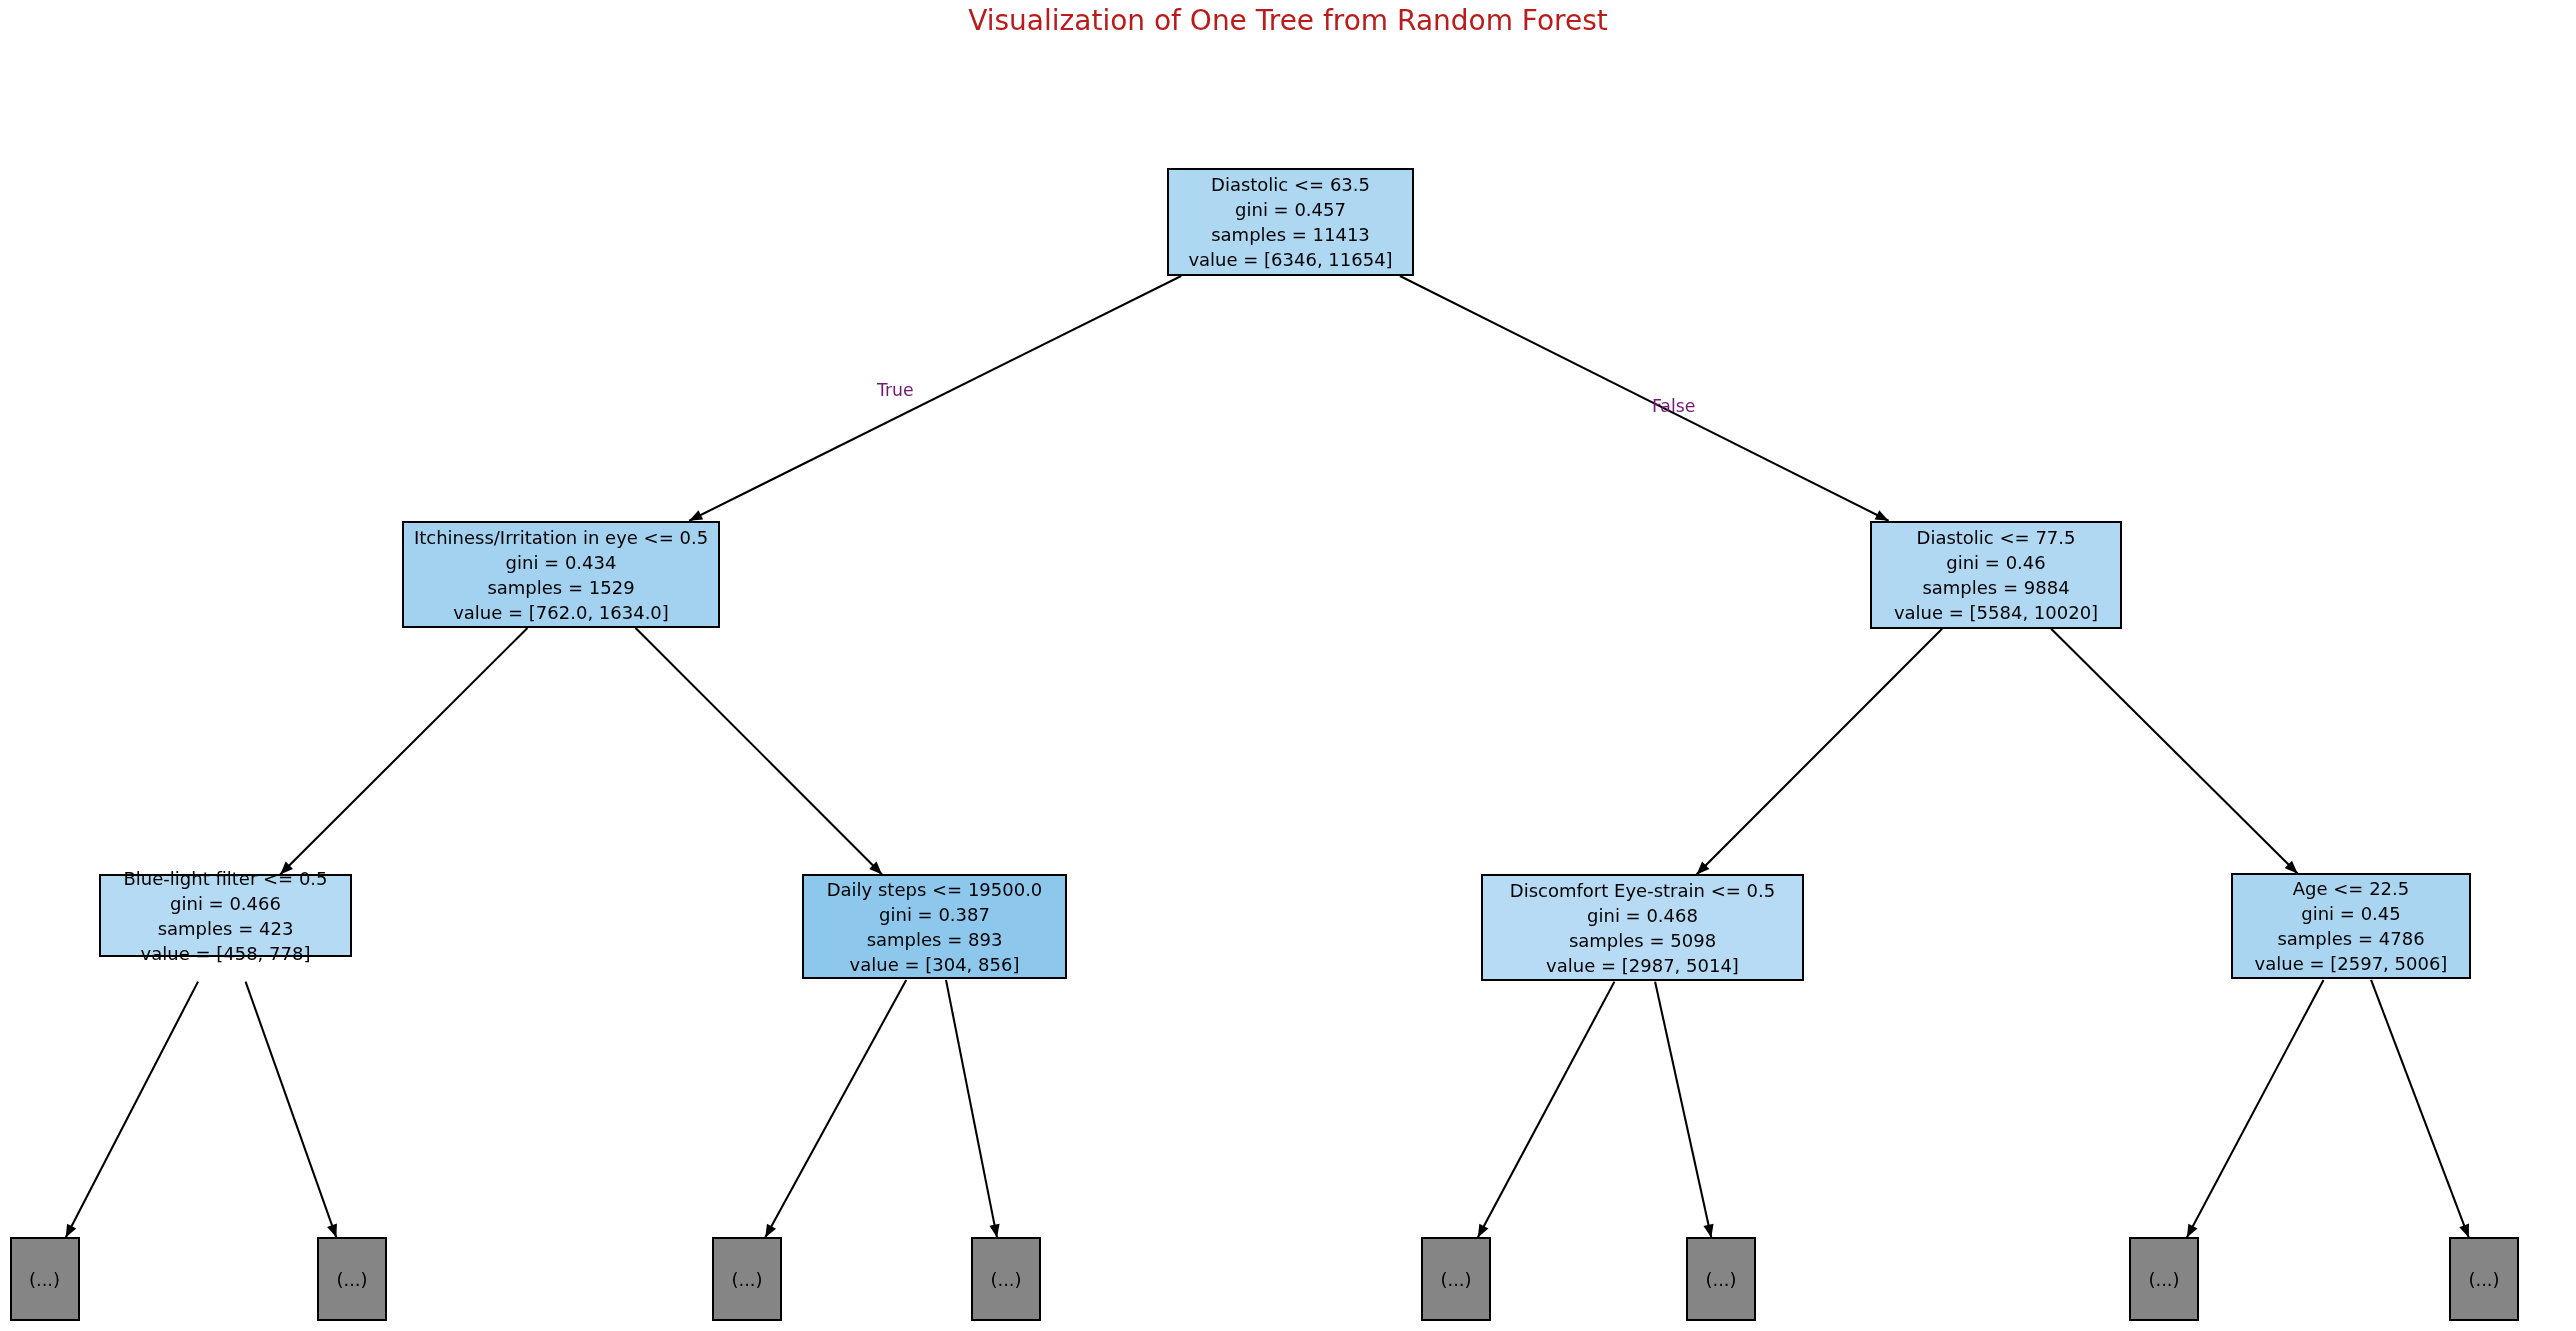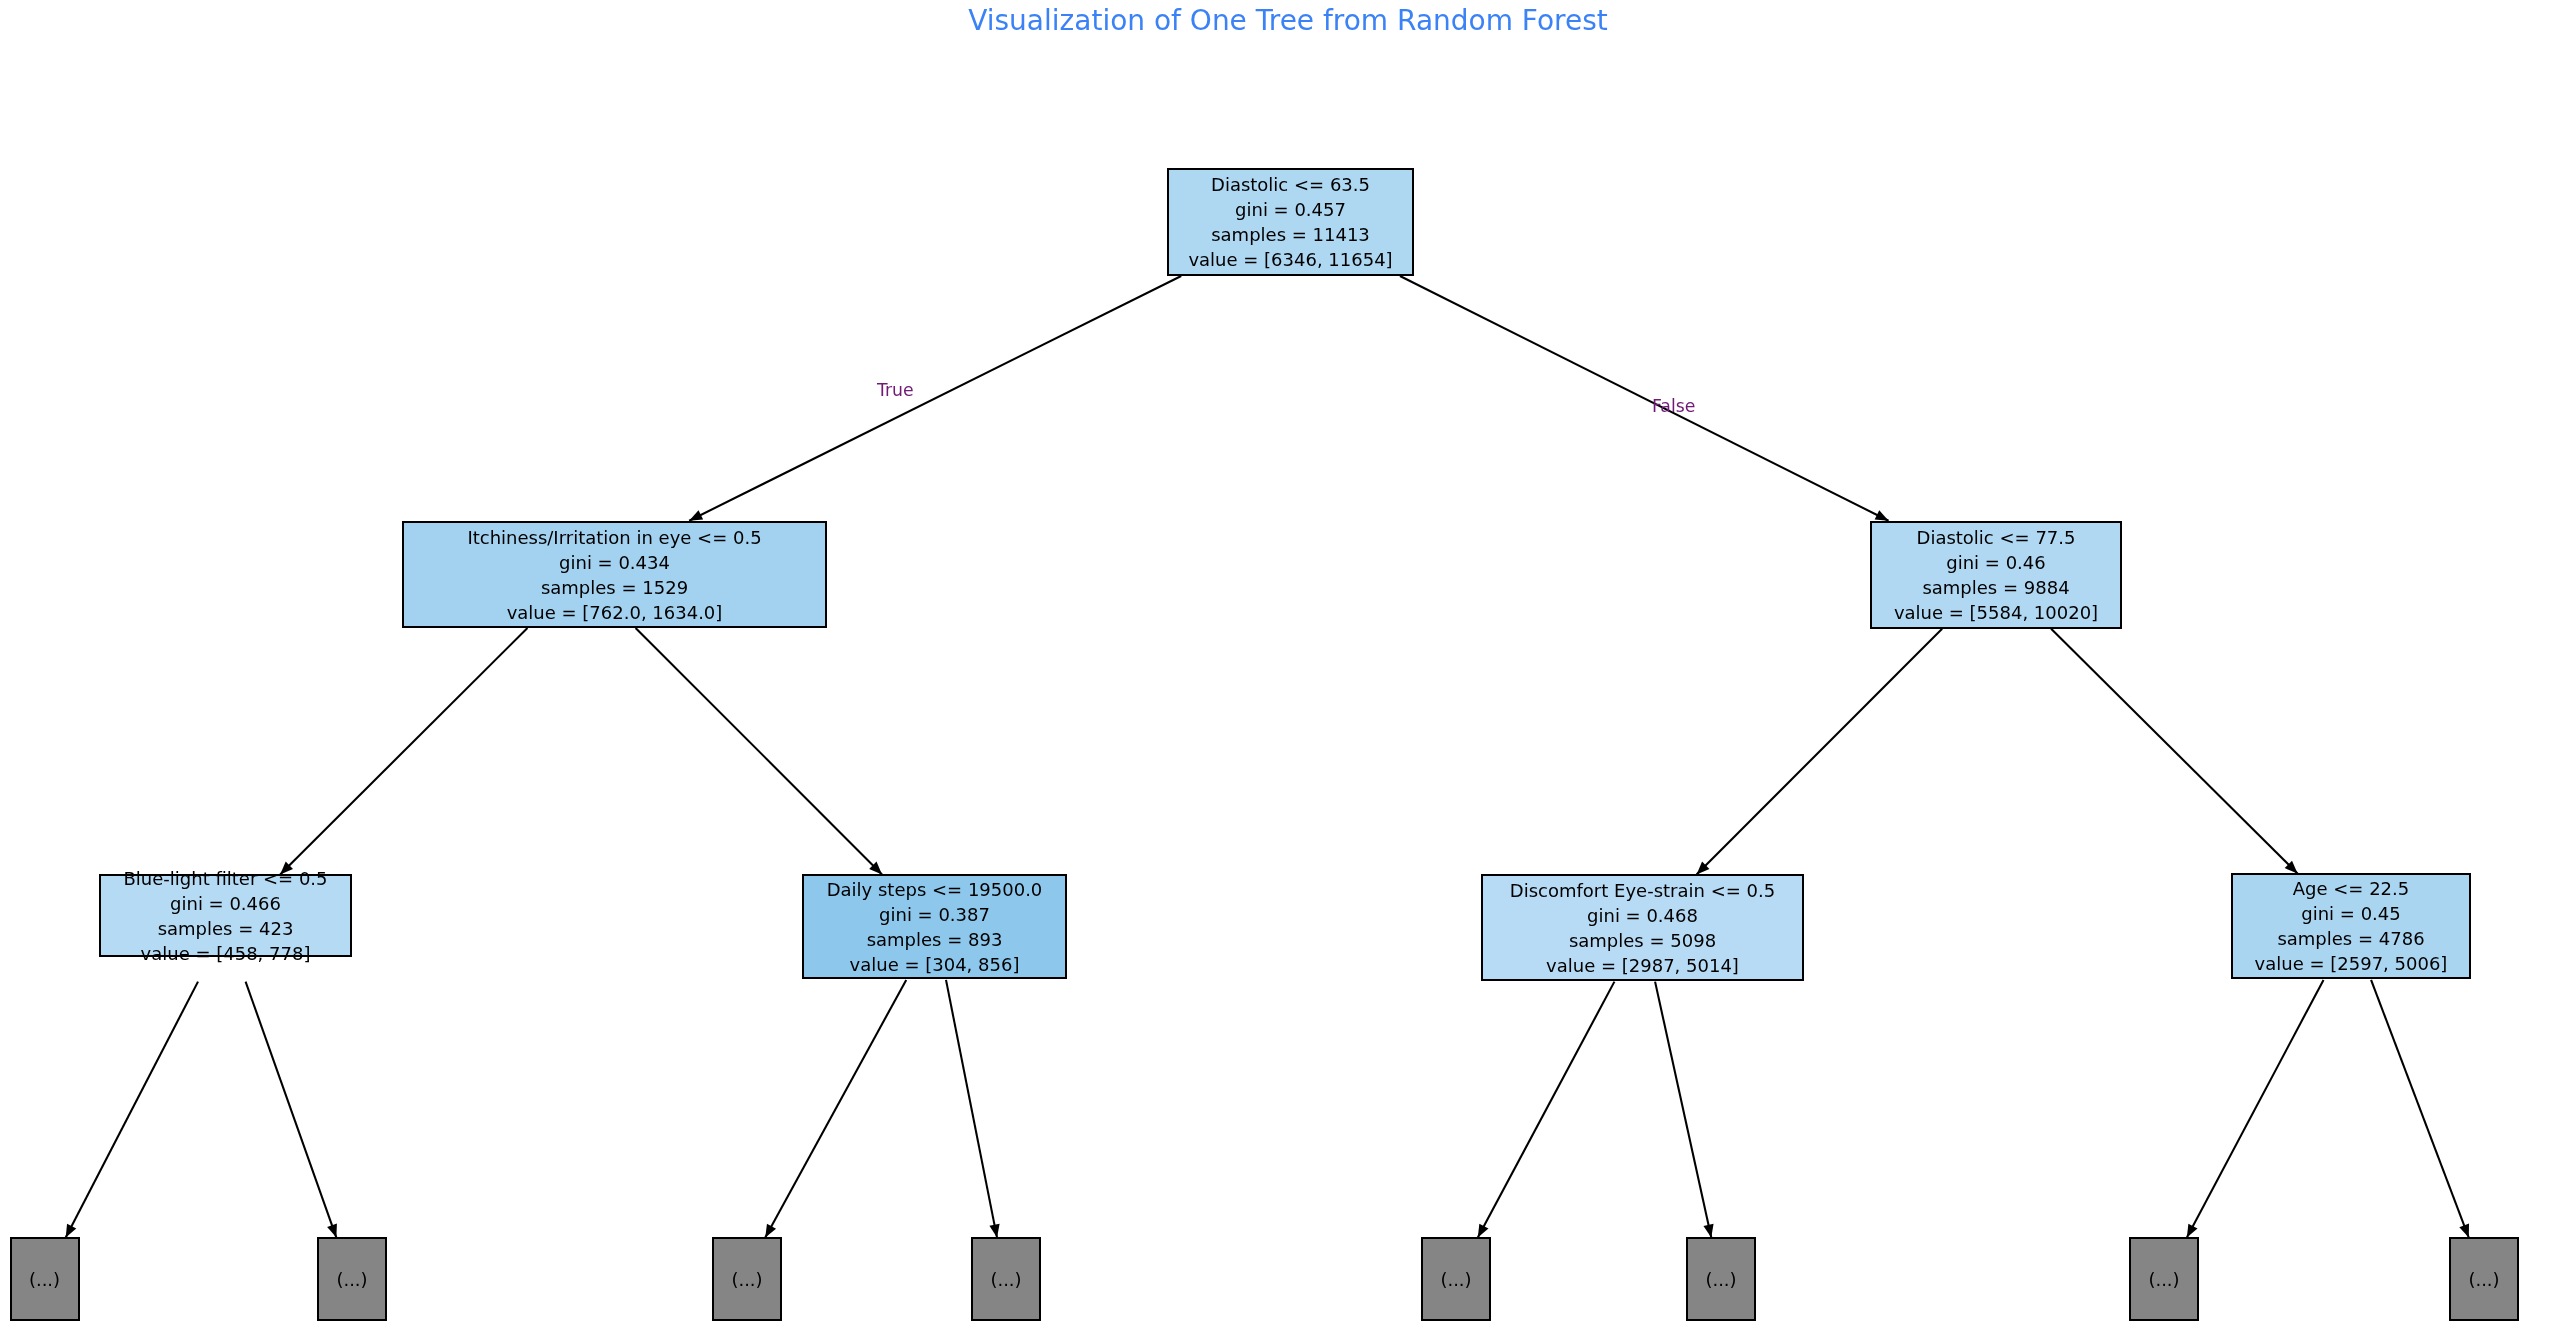--- a/index.html
+++ b/index.html
@@ -10,21 +10,21 @@
     background: #ffffff;
     font-family: "DejaVu Sans", "Liberation Sans", sans-serif;
     overflow: hidden;
   }
   .title {
     position: absolute;
     top: 3.5px;
     left: 50%;
     transform: translateX(-50%);
     font-size: 28px;
-    color: #3b82f6;
+    color: #b91c1c;
     white-space: nowrap;
   }
   .edges {
     position: absolute;
     left: 0; top: 0;
     width: 2576px; height: 1332px;
     z-index: 1;
   }
   .node {
     position: absolute;
@@ -96,21 +96,21 @@
   <div class="edge-label" style="left:877px; top:380px;">True</div>
   <div class="edge-label" style="left:1652px; top:396px;">False</div>
 
   <div class="node" style="left: 1167px; top: 168px; width: 247px; height: 108px; background-color: rgb(174, 215, 242);">
     <span>Diastolic &lt;= 63.5</span>
     <span>gini = 0.457</span>
     <span>samples = 11413</span>
     <span>value = [6346, 11654]</span>
   </div>
 
-  <div class="node" style="left: 402px; top: 521px; width: 425px; height: 107px; background-color: rgb(163, 209, 240);">
+  <div class="node" style="left: 402px; top: 521px; width: 318px; height: 107px; background-color: rgb(163, 209, 240);">
     <span>Itchiness/Irritation in eye &lt;= 0.5</span>
     <span>gini = 0.434</span>
     <span>samples = 1529</span>
     <span>value = [762.0, 1634.0]</span>
   </div>
 
   <div class="node" style="left: 1870px; top: 521px; width: 252px; height: 108px; background-color: rgb(176, 216, 243);">
     <span>Diastolic &lt;= 77.5</span>
     <span>gini = 0.46</span>
     <span>samples = 9884</span>

